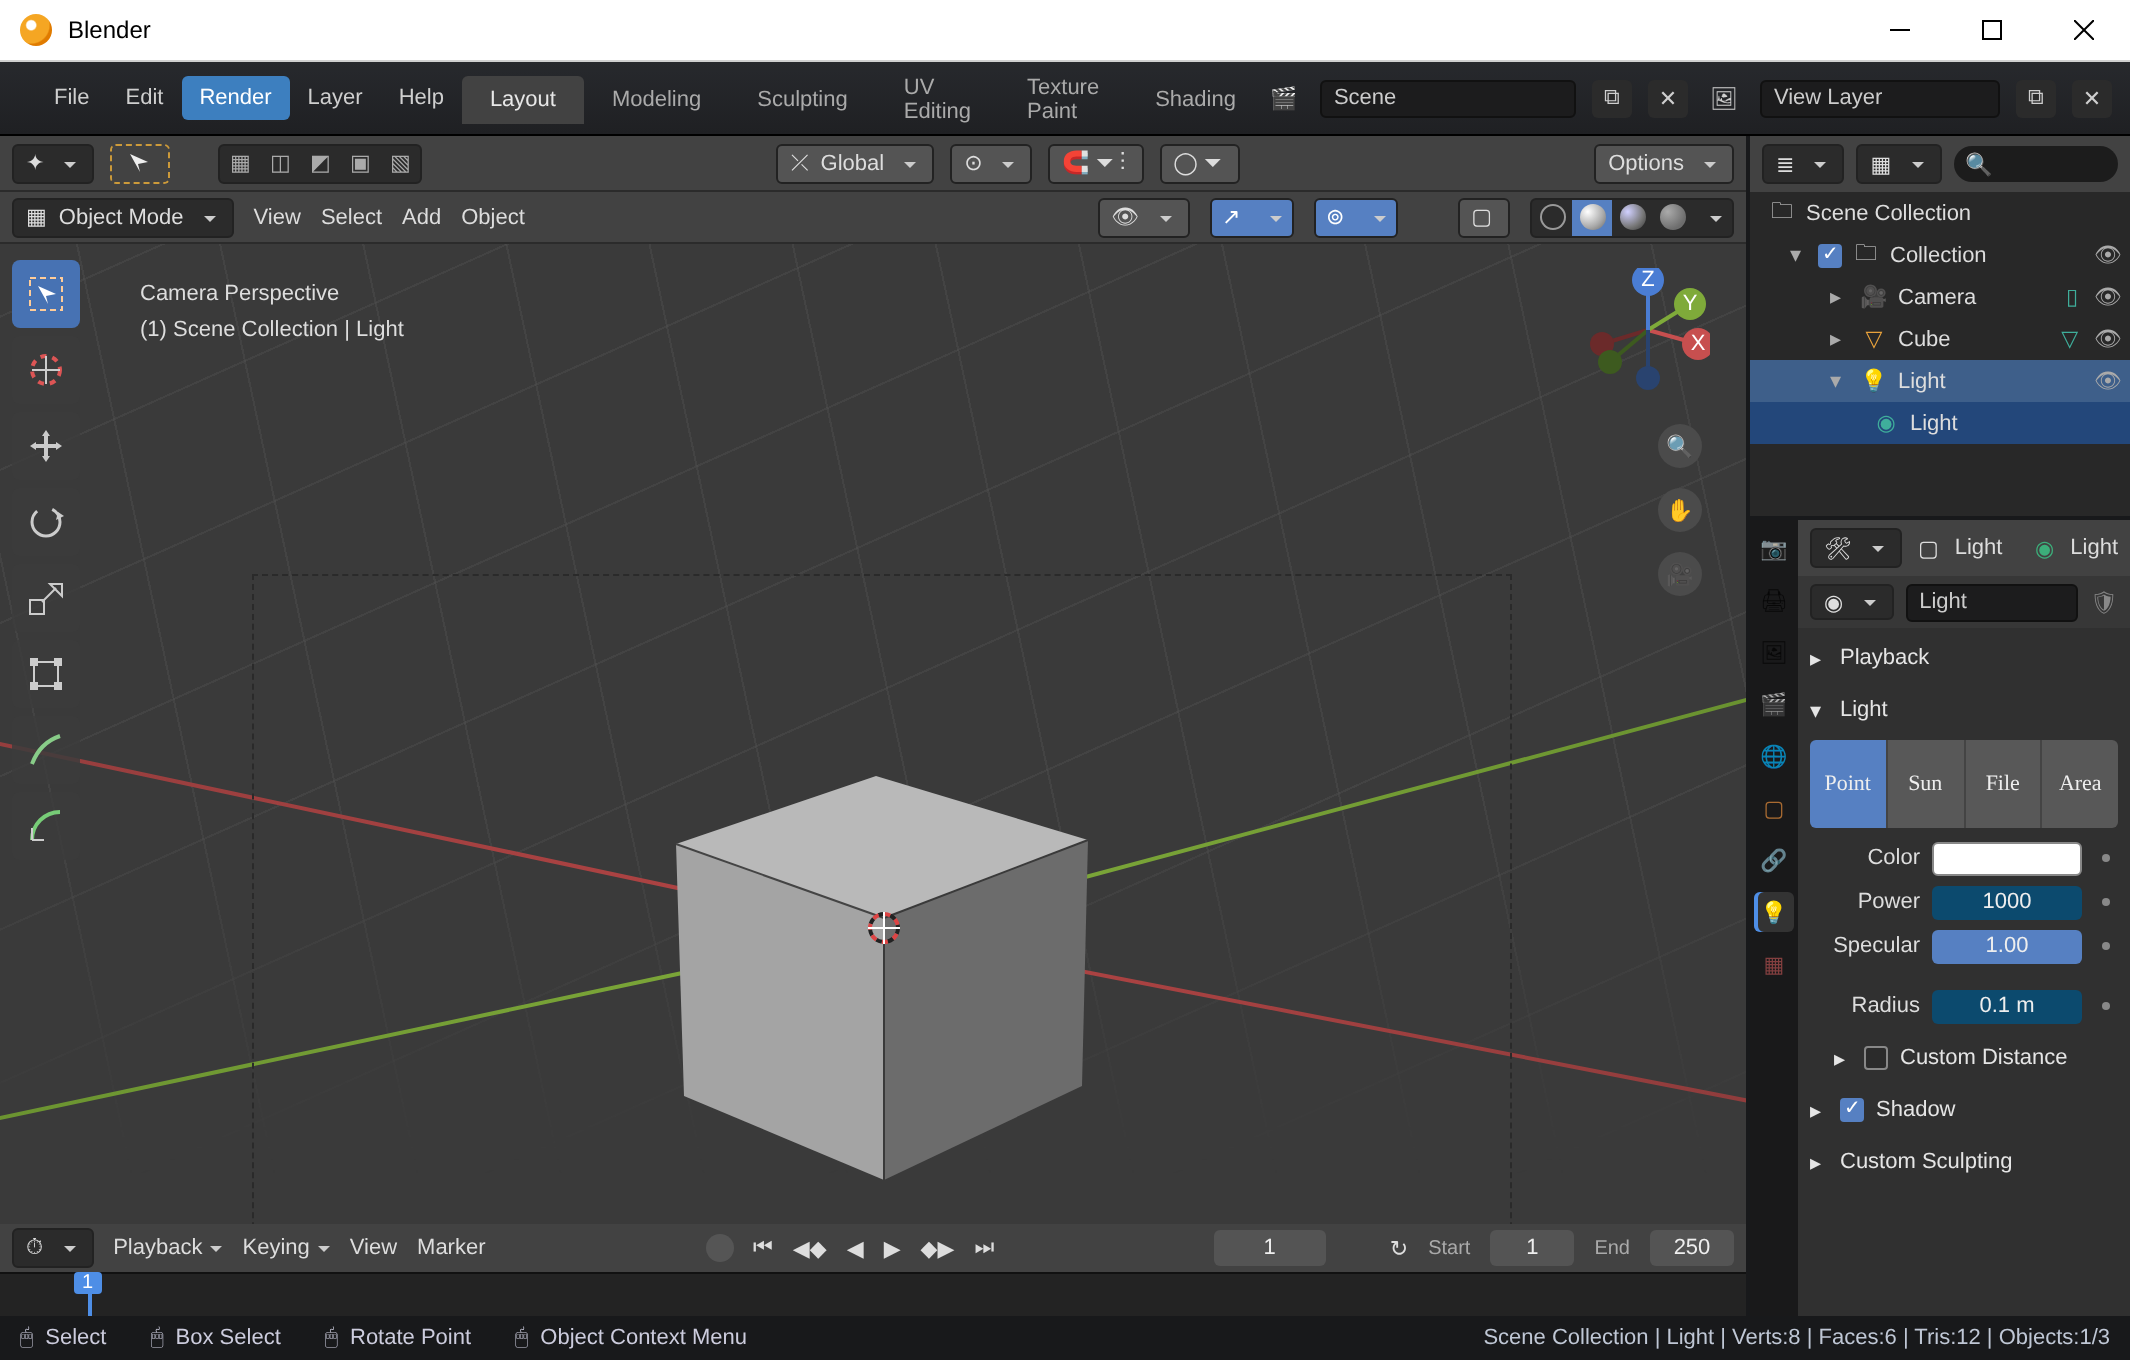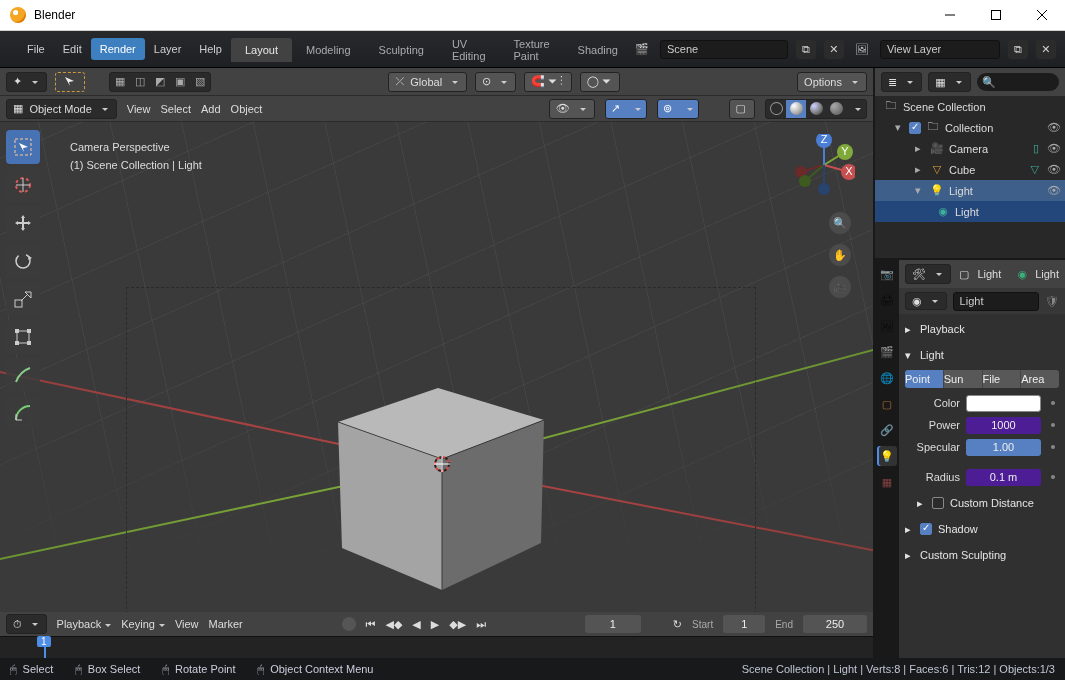--- a/index.html
+++ b/index.html
@@ -80,26 +80,26 @@
   .props { flex:1; display:flex; background:#303030; border-top:2px solid #18191b; min-height:0; }
   .proptabs { width:24px; background:#19191a; display:flex; flex-direction:column; align-items:center; padding-top:4px; gap:6px; }
   .proptabs .pt { width:20px; height:20px; display:flex; align-items:center; justify-content:center; border-radius:3px; opacity:.7; }
   .proptabs .pt.active { background:#333; opacity:1; box-shadow:inset 2px 0 0 #4e8ee6; }
   .propbody { flex:1; display:flex; flex-direction:column; overflow:hidden; }
   .propcrumb { height:28px; background:#424242; display:flex; align-items:center; gap:8px; padding:0 6px; color:#ddd; }
   .propscroll { flex:1; overflow:auto; padding:0 6px 10px 6px; }
   .panelhdr { display:flex; align-items:center; height:22px; color:#e5e5e5; gap:6px; margin-top:4px; }
   .panelhdr .arr { width:9px; }
   .lighttype { display:flex; margin:4px 0; border-radius:3px; overflow:hidden; }
-  .lighttype span { flex:1; padding:3px 0; background:#585858; color:#eee; border-left:1px solid #444; }
+  .lighttype span { flex:1; text-align:center; padding:16px 0; background:#585858; color:#eee; border-left:1px solid #444;font-family:Liberation Serif, serif; }
   .lighttype span:first-child { border:none; }
   .lighttype span.on { background:#5680c2; }
   .prow { display:flex; align-items:center; height:22px; gap:6px; }
   .prow .lbl { width:55px; text-align:right; color:#ddd; }
-  .prow .val { flex:1; height:17px; background:#4c1d95; color:#eee; border-radius:3px; display:flex; align-items:center; justify-content:center; }
+  .prow .val { flex:1; height:17px; background:#0c4a6e; color:#eee; border-radius:3px; display:flex; align-items:center; justify-content:center; }
   .prow .val.blue { background:#5680c2; }
   .prow .dot { width:4px; height:4px; border-radius:50%; background:#888; margin:0 4px; }
   .swatch { flex:1; height:17px; background:#fff; border-radius:3px; border:1px solid #888; }
   .chk { width:12px; height:12px; border:1px solid #888; border-radius:2px; background:#2b2b2b; display:inline-block; }
   .chk.on { background:#5680c2; border-color:#5680c2; position:relative; }
   .chk.on::after { content:"✓"; position:absolute; top:-2px; left:1px; color:#fff; font-size:10px; }
   .sep { flex:1; }
   .sm { font-size:10px; color:#aaa; }
   .numfield { background:#545454; color:#eee; height:18px; width:56px; border-radius:3px; display:flex; align-items:center; justify-content:center; }
 </style>
@@ -353,21 +353,21 @@
         <span>▶</span>
         <span>◆▶</span>
         <span>⏭</span>
         <div class="sep"></div>
         <div class="numfield">1</div>
         <div style="width:12px"></div>
         <span>↻</span>
         <span class="sm">Start</span>
         <div class="numfield" style="width:42px">1</div>
         <span class="sm">End</span>
-        <div class="numfield" style="width:64px">250</div>
+        <div class="numfield" style="width:42px">250</div>
       </div>
       <div class="tltrack">
         <div class="tlhead"></div>
       </div>
     </div>
   </div>
 
   <div class="rightcol">
 
     <div class="outhdr">

